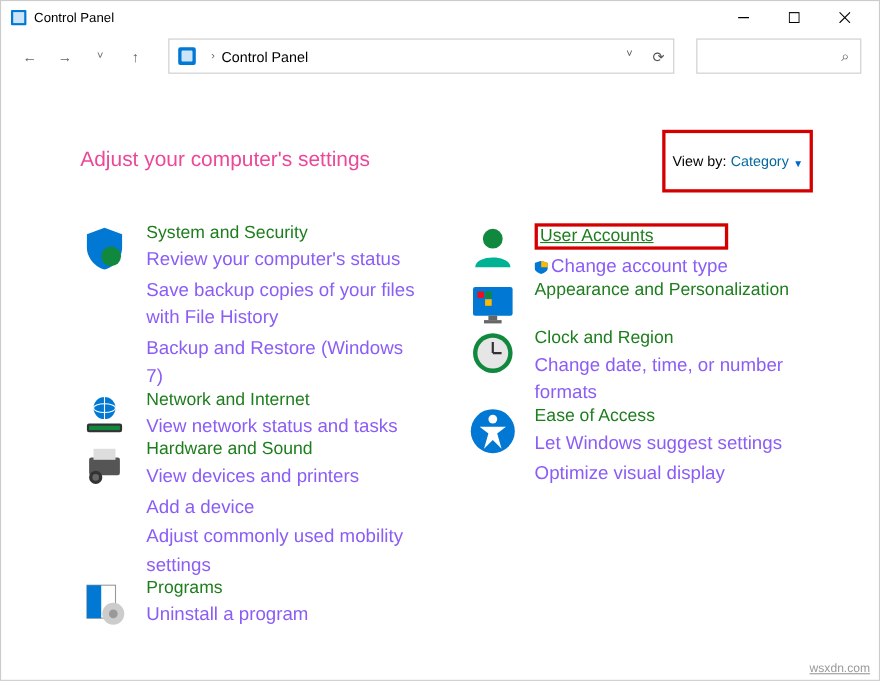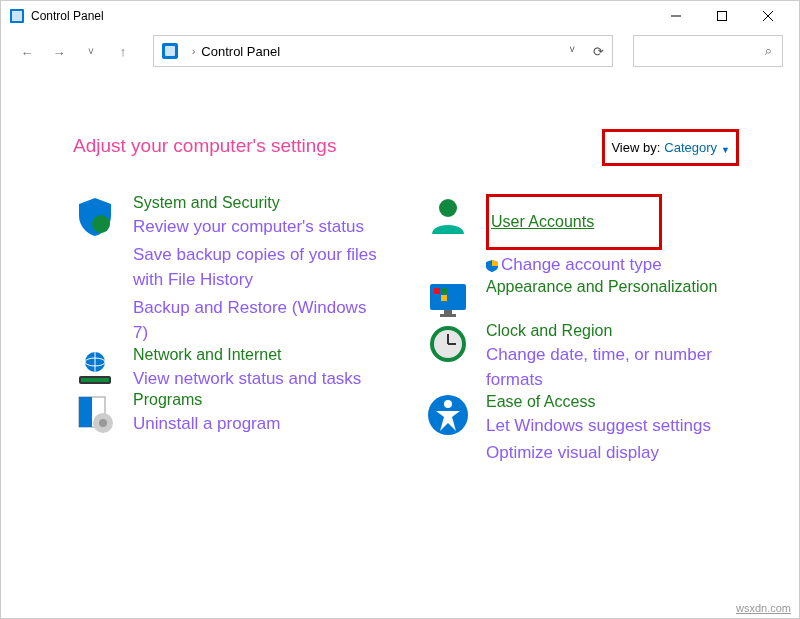--- a/index.html
+++ b/index.html
@@ -13,32 +13,32 @@
     .nav-arrow { color: #666; width: 20px; text-align: center; }
     .address-bar { flex: 1; height: 32px; border: 1px solid #ccc; display: flex; align-items: center; padding: 0 8px; margin-left: 8px; }
     .address-icon { width: 16px; height: 16px; background: #0078d4; margin-right: 8px; border-radius: 2px; position: relative; }
     .address-icon::after { content: ""; position: absolute; inset: 3px; background: #cce4f7; border-radius: 1px; }
     .breadcrumb-sep { margin: 0 6px; color: #666; font-size: 10px; }
     .addr-controls { margin-left: auto; display: flex; gap: 18px; color: #555; }
     .search-box { width: 150px; height: 32px; border: 1px solid #ccc; margin-left: 8px; display: flex; align-items: center; justify-content: flex-end; padding-right: 10px; color: #666; }
     .content { padding: 24px 60px 0 72px; }
     .settings-header { display: flex; align-items: baseline; justify-content: space-between; margin-bottom: 28px; }
     .page-title { color: #ec4899; font-size: 19px; font-weight: 400; margin-top: 40px; }
-    .view-by { font-size: 13px; border: 3px solid #d40000; padding: 8px 6px; display: flex; align-items: flex-end; gap: 4px; }
+    .view-by { font-size: 13px; border: 3px solid #d40000; padding: 18px 6px; display: flex; align-items: flex-end; gap: 4px; }
     .view-by-label { color: #000; }
     .view-by-value { color: #0369a1; }
     .view-by-caret { color: #0066cc; font-size: 9px; }
     .categories { display: flex; gap: 40px; }
     .col { flex: 1; display: flex; flex-direction: column; }
     .category { display: flex; gap: 16px; }
     .cat-icon { width: 44px; height: 44px; flex-shrink: 0; display: flex; align-items: center; justify-content: center; }
     .cat-body { display: flex; flex-direction: column; gap: 2px; }
     .cat-title { color: #1e7e1e; font-size: 16px; font-weight: 400; }
     .cat-link { color: #8b5cf6; font-size: 17px; cursor: pointer; line-height: 1.5; }
-    .highlight-box { border: 3px solid #d40000; padding: 16px 2px; display: inline-block; }
+    .highlight-box { border: 3px solid #d40000; padding: 0 2px; display: inline-block; }
     .shield-mini { width: 12px; height: 12px; display: inline-block; vertical-align: -2px; margin-right: 3px; }
     .watermark { position: absolute; bottom: 4px; right: 8px; font-size: 11px; color: #999; text-decoration: underline; }
   </style>
 </head>
 <body>
 
 <div class="titlebar">
   <span class="titlebar-icon">
     <svg viewBox="0 0 16 16">
         <rect x="1" y="1" width="14" height="14" fill="#0078d4" rx="1"></rect>
@@ -122,20 +122,36 @@
               <rect x="6" y="30" width="32" height="8" rx="2" fill="#333"></rect>
               <rect x="8" y="32" width="28" height="4" fill="#10893e"></rect>
             </svg>
         </div>
         <div class="cat-body">
           <a class="cat-title">Network and Internet</a>
           <a class="cat-link">View network status and tasks</a>
         </div>
       </div>
 
+      <div class="category">
+        <div class="cat-icon">
+          <svg viewBox="0 0 44 44">
+              <rect x="8" y="16" width="28" height="16" rx="2" fill="#555"></rect>
+              <rect x="12" y="8" width="20" height="10" fill="#ddd"></rect>
+              <circle cx="14" cy="34" r="6" fill="#333"></circle>
+              <circle cx="14" cy="34" r="3" fill="#666"></circle>
+            </svg>
+        </div>
+        <div class="cat-body">
+          <a class="cat-title">Hardware and Sound</a>
+          <a class="cat-link">View devices and printers</a>
+          <a class="cat-link">Add a device</a>
+          <a class="cat-link">Adjust commonly used mobility settings</a>
+        </div>
+      </div>
 
       <div class="category">
         <div class="cat-icon">
           <svg viewBox="0 0 44 44">
               <rect x="6" y="6" width="26" height="30" fill="#fff" stroke="#999"></rect>
               <rect x="6" y="6" width="13" height="30" fill="#0078d4"></rect>
               <circle cx="30" cy="32" r="10" fill="#ccc"></circle>
               <circle cx="30" cy="32" r="4" fill="#999"></circle>
             </svg>
         </div>

